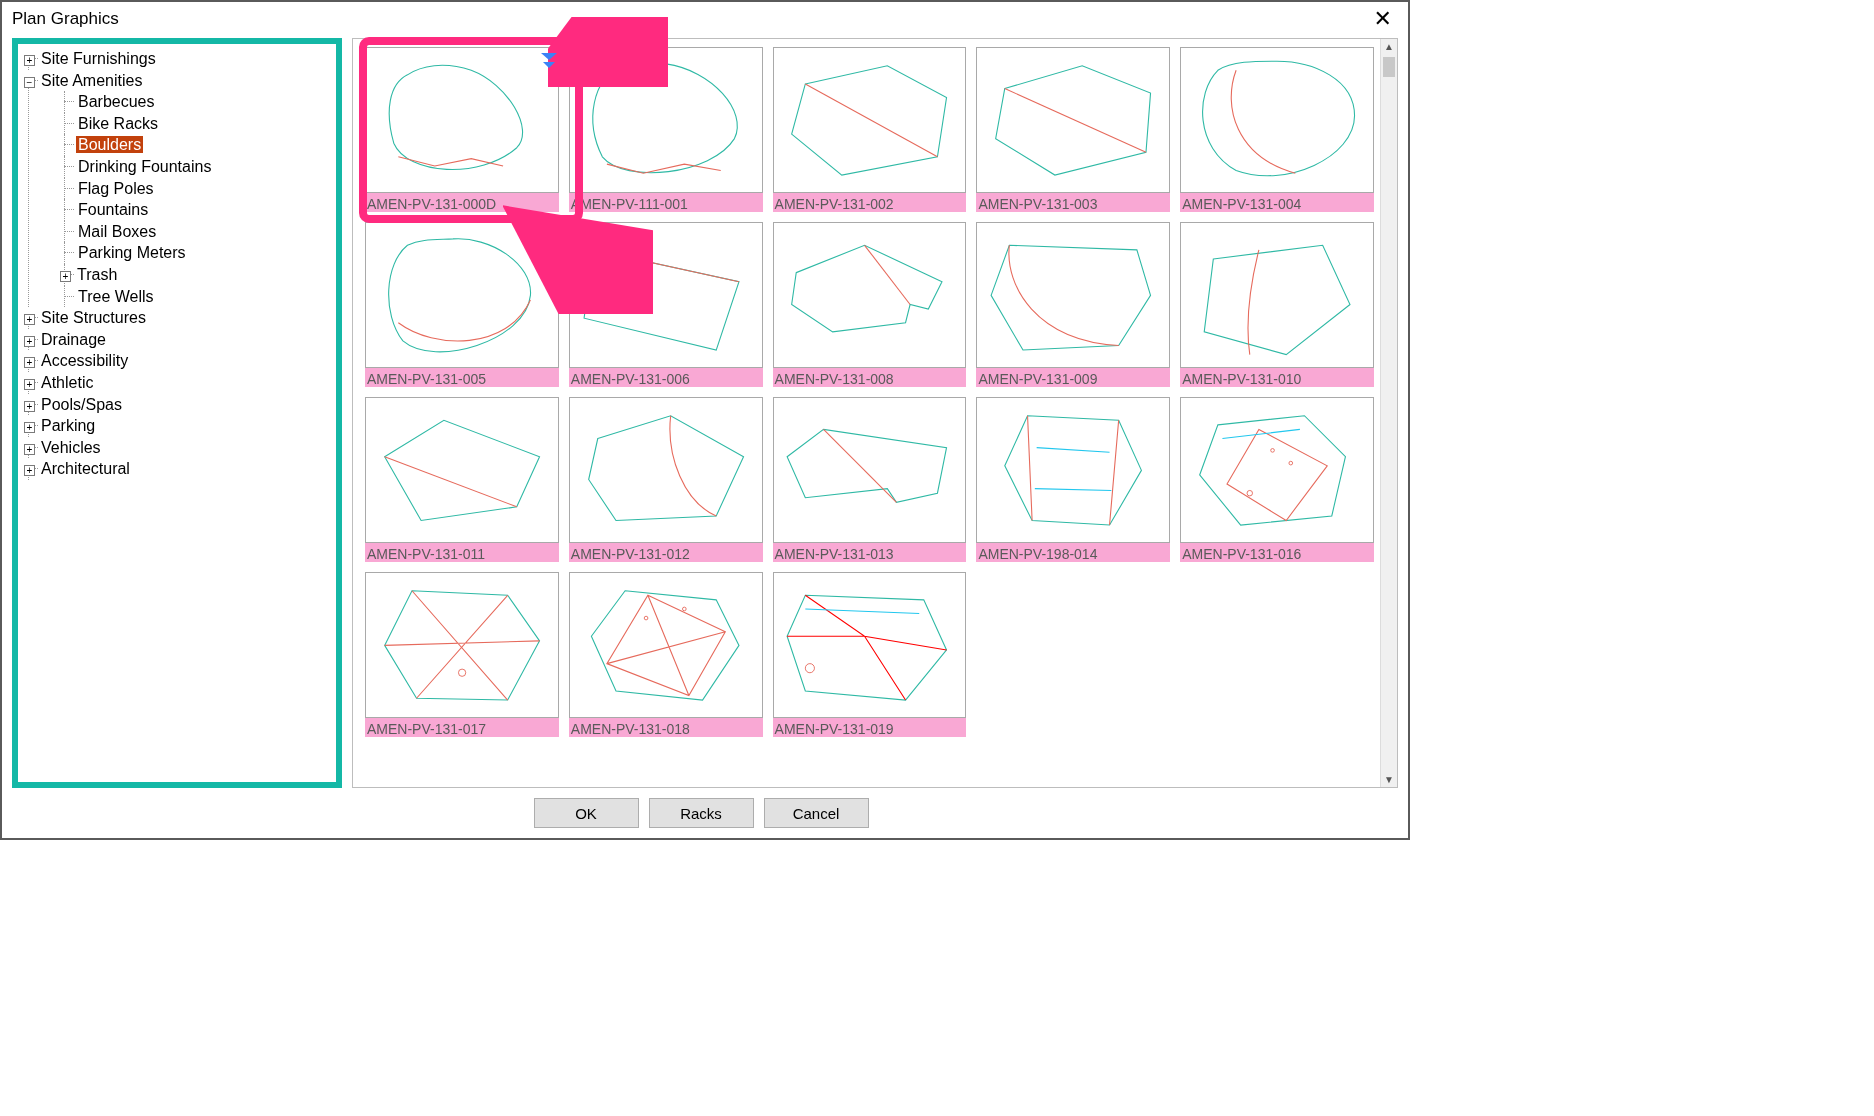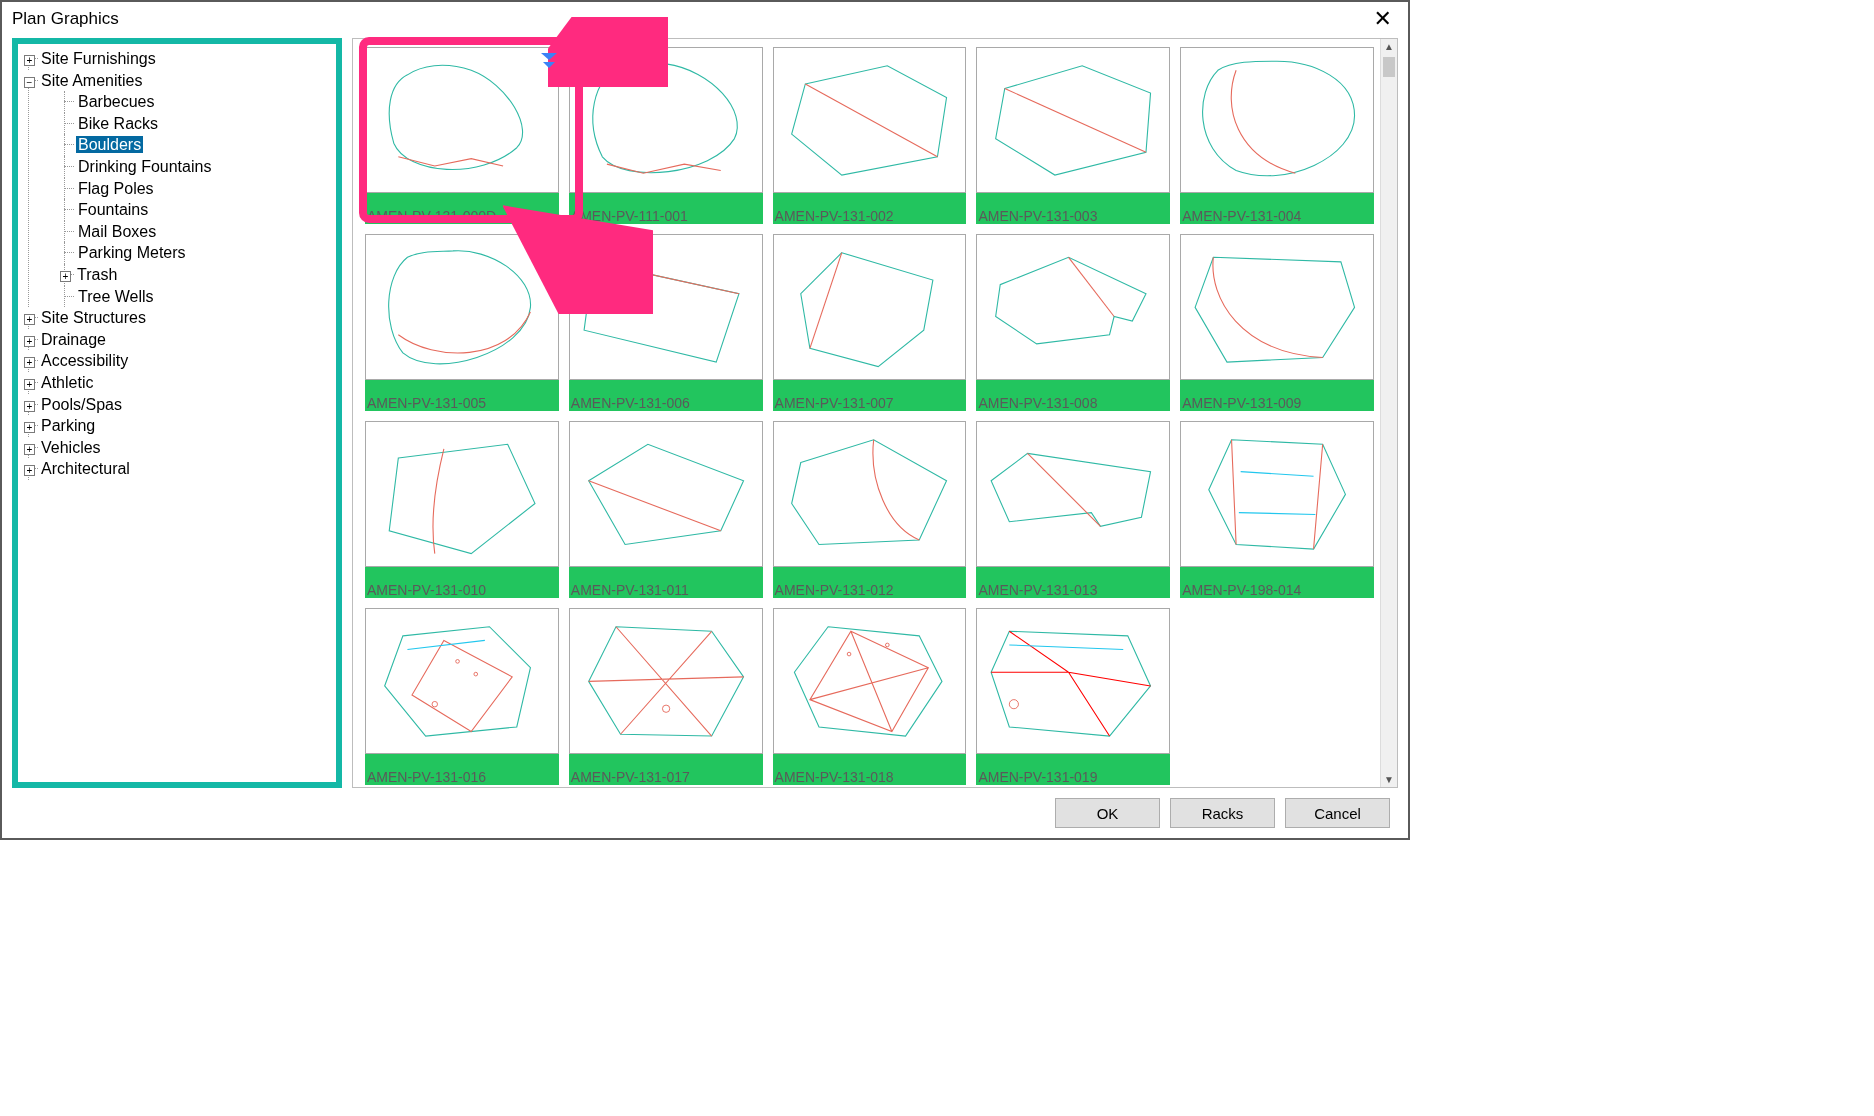--- a/index.html
+++ b/index.html
@@ -76,21 +76,21 @@
     font-size: 10px;
     line-height: 9px;
     margin-right: 4px;
     margin-left: -16px;
     background: #fff;
     position: relative;
     z-index: 1;
     cursor: pointer;
   }
   .node-label { cursor: pointer; padding: 0 2px; }
-  .node-label.selected { background: #0369a1; color: #fff; }
+  .node-label.selected { background: #c2410c; color: #fff; }
   .gallery-wrap {
     flex: 1;
     border: 1px solid #bdbdbd;
     position: relative;
     display: flex;
     min-width: 0;
   }
   .gallery {
     flex: 1;
     overflow: hidden;
@@ -117,44 +117,43 @@
   .scroll-arrow.up { top: 2px; }
   .scroll-arrow.down { bottom: 2px; }
   .scroll-thumb {
     position: absolute;
     top: 18px;
     left: 2px; right: 2px;
     height: 20px;
     background: #c8c8c8;
   }
   .thumb {
-    background: #22c55e;
+    background: #f9a8d4;
     display: flex;
     flex-direction: column;
-    gap: 12px;
   }
   .thumb .pic {
     background: #fff;
     border: 1px solid #a9a9a9;
     height: 146px;
     display: flex;
     align-items: center;
     justify-content: center;
     overflow: hidden;
   }
   .thumb .cap {
     font-size: 14px;
     color: #5a5a5a;
     padding: 3px 2px 0 2px;
     white-space: nowrap;
     overflow: hidden;
   }
   .footer {
     display: flex;
-    justify-content: flex-end;
+    justify-content: center;
     gap: 10px;
     padding: 10px 18px 10px 10px;
   }
   .btn {
     min-width: 105px;
     height: 30px;
     background: #e1e1e1;
     border: 1px solid #adadad;
     cursor: pointer;
     font-size: 15px;
@@ -277,29 +276,20 @@
               <svg class="boulder" viewBox="0 0 200 140" width="95%" height="95%">
                 <path class="teal" d="M20 20 L180 55 L155 130 L10 95 Z"></path>
                 <path class="red" d="M20 20 L180 55"></path>
               </svg>
             </div>
             <div class="cap">AMEN-PV-131-006</div>
           </div>
           <div class="thumb">
             <div class="pic">
               <svg class="boulder" viewBox="0 0 200 140" width="95%" height="95%">
-                <path class="teal" d="M70 10 L170 40 L160 95 L110 135 L35 115 L25 55 Z"></path>
-                <path class="red" d="M70 10 L35 115"></path>
-              </svg>
-            </div>
-            <div class="cap">AMEN-PV-131-007</div>
-          </div>
-          <div class="thumb">
-            <div class="pic">
-              <svg class="boulder" viewBox="0 0 200 140" width="95%" height="95%">
                 <path class="teal" d="M20 45 L95 15 L180 55 L165 85 L145 80 L140 100 L60 110 L15 80 Z"></path>
                 <path class="red" d="M95 15 L145 80"></path>
               </svg>
             </div>
             <div class="cap">AMEN-PV-131-008</div>
           </div>
           <div class="thumb">
             <div class="pic">
               <svg class="boulder" viewBox="0 0 200 140" width="95%" height="95%">
                 <path class="teal" d="M30 15 L170 20 L185 70 L150 125 L45 130 L10 70 Z"></path>

